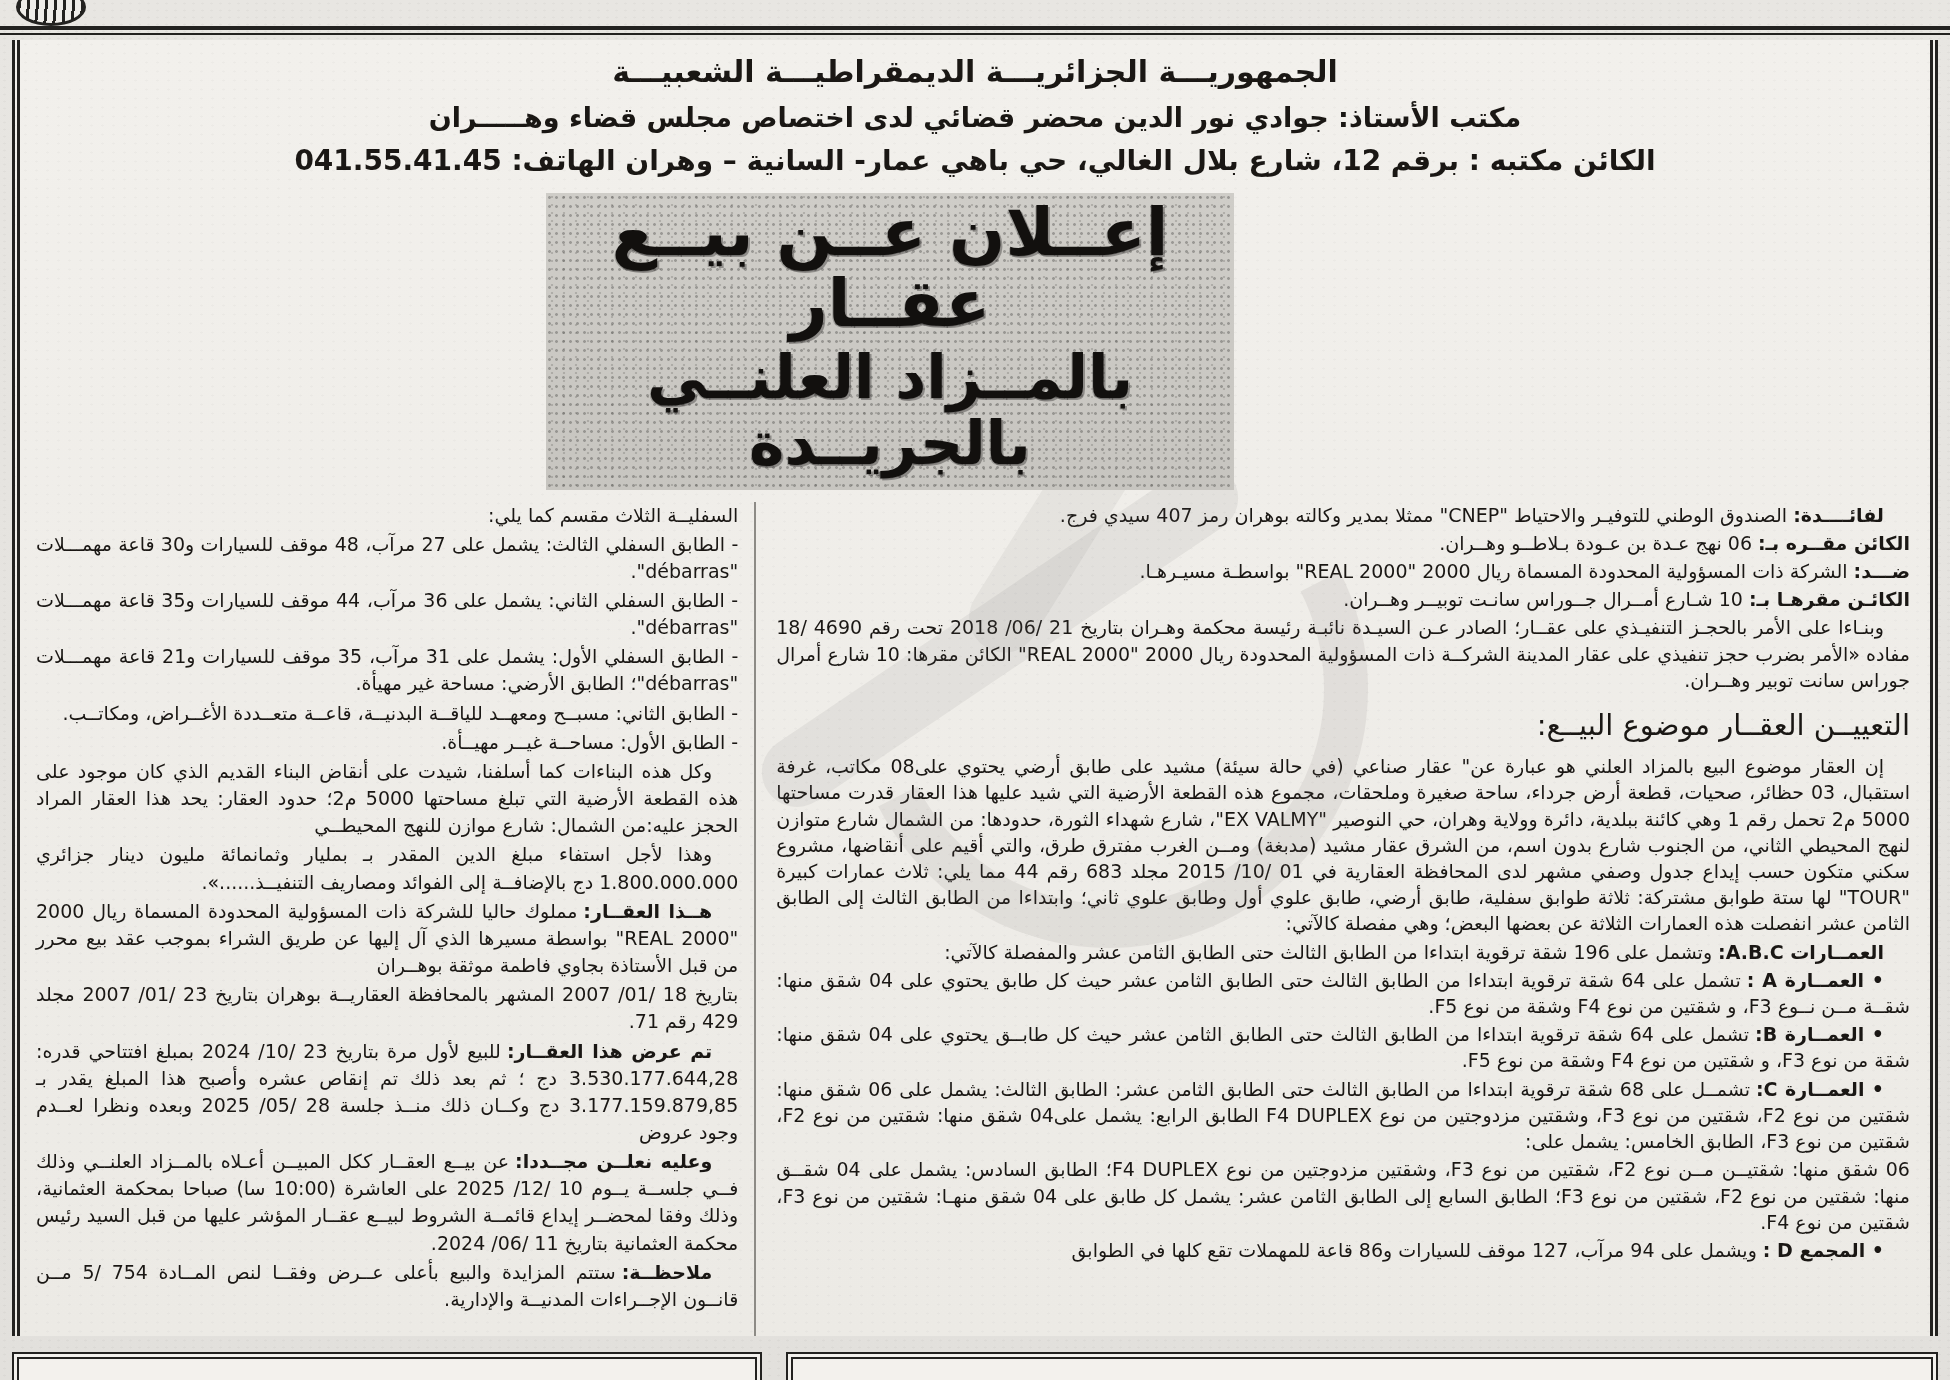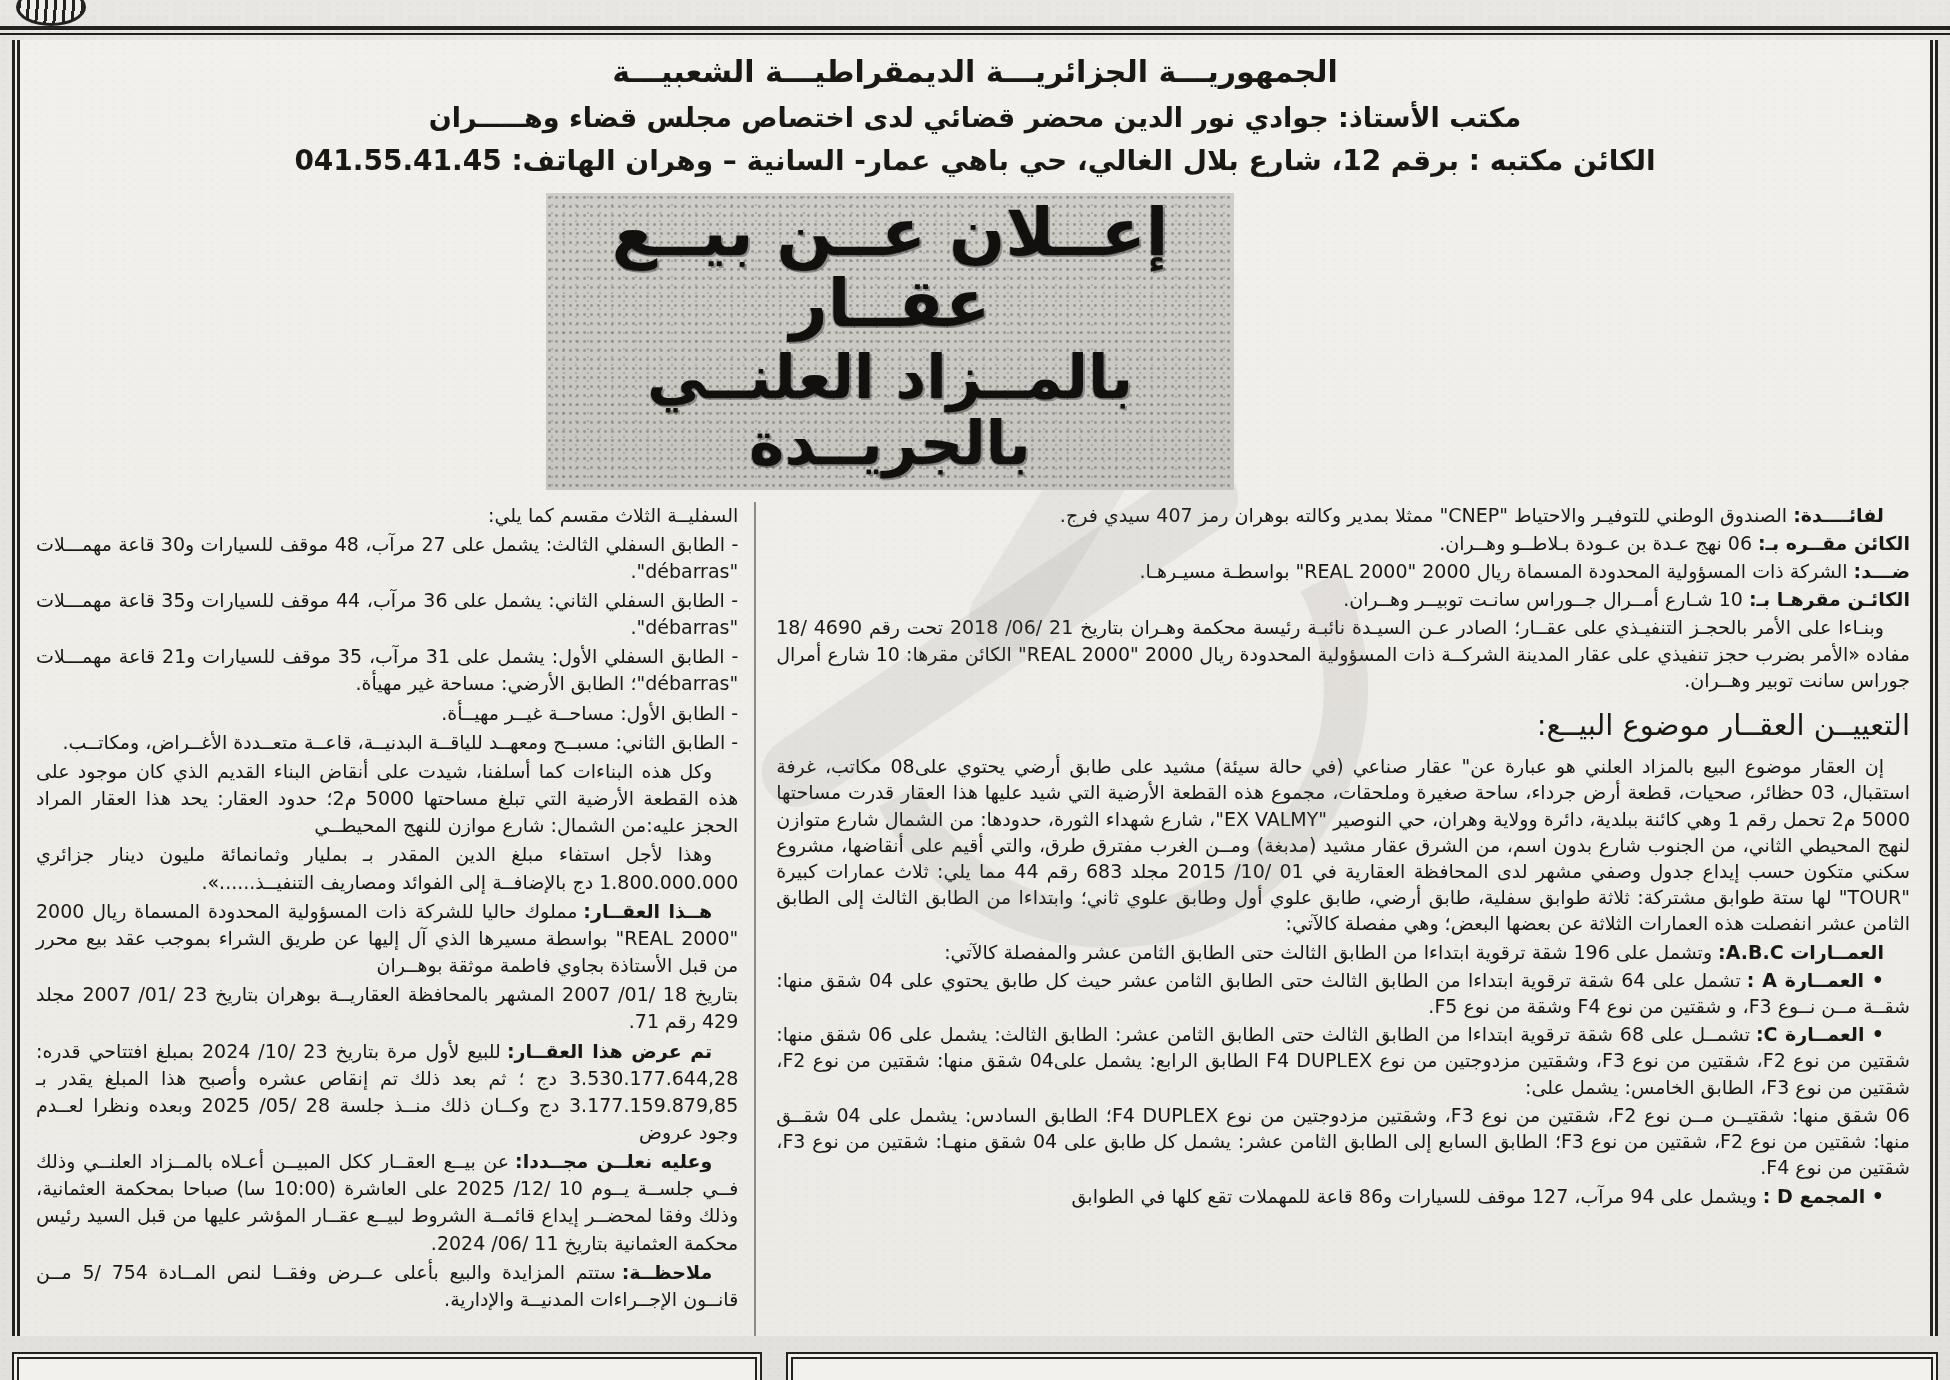--- a/index.html
+++ b/index.html
@@ -113,32 +113,33 @@
         <p class="para"><b>الكائن مقــره بـ:</b><span>06 نهج عـدة بن عـودة بـلاطــو وهــران.</span></p>
         <p class="para"><b>ضـــد:</b><span>الشركة ذات المسؤولية المحدودة المسماة ريال 2000 "REAL 2000" بواسطـة مسيـرهـا.</span></p>
         <p class="para"><b>الكائـن مقرهـا بـ:</b><span>10 شـارع أمــرال جــوراس سانـت توبيــر وهــران.</span></p>
         <p class="para indent"><span>وبنـاءا على الأمر بالحجـز التنفيـذي على عقــار؛ الصادر عـن السيـدة نائبـة رئيسة محكمة وهـران بتاريخ 21 /06/ 2018 تحت رقم 4690 /18 مفاده «الأمر بضرب حجز تنفيذي على عقار المدينة الشركــة ذات المسؤولية المحدودة ريال 2000 "REAL 2000" الكائن مقرها: 10 شارع أمرال جوراس سانت توبير وهــران.</span></p>
 
         <div class="sec-heading">التعييــن العقــار موضوع البيــع:</div>
 
         <p class="para indent"><span>إن العقار موضوع البيع بالمزاد العلني هو عبارة عن" عقار صناعي (في حالة سيئة) مشيد على طابق أرضي يحتوي على08 مكاتب، غرفة استقبال، 03 حظائر، صحيات، قطعة أرض جرداء، ساحة صغيرة وملحقات، مجموع هذه القطعة الأرضية التي شيد عليها هذا العقار قدرت مساحتها 5000 م2 تحمل رقم 1 وهي كائنة ببلدية، دائرة وولاية وهران، حي النوصير "EX VALMY"، شارع شهداء الثورة، حدودها: من الشمال شارع متوازن لنهج المحيطي الثاني، من الجنوب شارع بدون اسم، من الشرق عقار مشيد (مدبغة) ومــن الغرب مفترق طرق، والتي أقيم على أنقاضها، مشروع سكني متكون حسب إيداع جدول وصفي مشهر لدى المحافظة العقارية في 01 /10/ 2015 مجلد 683 رقم 44 مما يلي: ثلاث عمارات كبيرة "TOUR" لها ستة طوابق مشتركة: ثلاثة طوابق سفلية، طابق أرضي، طابق علوي أول وطابق علوي ثاني؛ وابتداءا من الطابق الثالث إلى الطابق الثامن عشر انفصلت هذه العمارات الثلاثة عن بعضها البعض؛ وهي مفصلة كالآتي:</span></p>
         <p class="para indent"><b>العمــارات A.B.C:</b><span>وتشمل على 196 شقة ترقوية ابتداءا من الطابق الثالث حتى الطابق الثامن عشر والمفصلة كالآتي:</span></p>
         <p class="para indent"><b>• العمــارة A :</b><span>تشمل على 64 شقة ترقوية ابتداءا من الطابق الثالث حتى الطابق الثامن عشر حيث كل طابق يحتوي على 04 شقق منها: شقــة مــن نــوع F3، و شقتين من نوع F4 وشقة من نوع F5.</span></p>
+        <p class="para indent"><b>• العمــارة B:</b><span>تشمل على 64 شقة ترقوية ابتداءا من الطابق الثالث حتى الطابق الثامن عشر حيث كل طابــق يحتوي على 04 شقق منها: شقة من نوع F3، و شقتين من نوع F4 وشقة من نوع F5.</span></p>
         <p class="para indent"><b>• العمــارة C:</b><span>تشمــل على 68 شقة ترقوية ابتداءا من الطابق الثالث حتى الطابق الثامن عشر: الطابق الثالث: يشمل على 06 شقق منها: شقتين من نوع F2،  شقتين من نوع F3، وشقتين مزدوجتين من نوع F4 DUPLEX الطابق الرابع: يشمل على04 شقق منها: شقتين من نوع F2، شقتين من نوع F3، الطابق الخامس: يشمل على:</span></p>
         <p class="para"><span>06 شقق منها: شقتيــن مــن نوع F2، شقتين من نوع F3، وشقتين مزدوجتين من نوع F4 DUPLEX؛ الطابق السادس: يشمل على 04 شقــق منها: شقتين من نوع F2، شقتين من نوع F3؛ الطابق السابع إلى الطابق الثامن عشر: يشمل كل طابق على 04 شقق منهـا: شقتين من نوع F3، شقتين من نوع F4.</span></p>
         <p class="para indent"><b>• المجمع D :</b><span>ويشمل على 94 مرآب، 127 موقف للسيارات و86 قاعة للمهملات تقع كلها في الطوابق</span></p>
       </div>
 
       <div class="col-left">
         <p class="para"><span>السفليــة الثلاث مقسم كما يلي:</span></p>
         <p class="para"><span>- الطابق السفلي الثالث: يشمل على 27 مرآب، 48 موقف للسيارات و30 قاعة مهمـــلات "débarras".</span></p>
         <p class="para"><span>- الطابق السفلي الثاني: يشمل على 36 مرآب، 44 موقف للسيارات و35 قاعة مهمـــلات "débarras".</span></p>
         <p class="para"><span>- الطابق السفلي الأول: يشمل على 31 مرآب، 35 موقف للسيارات و21 قاعة مهمـــلات "débarras"؛ الطابق الأرضي: مساحة غير مهيأة.</span></p>
+        <p class="para"><span>- الطابق الثاني: مسبــح ومعهــد للياقــة البدنيــة، قاعــة متعــددة الأغــراض، ومكاتــب.</span></p>
         <p class="para"><span>- الطابق الأول: مساحــة غيــر مهيــأة.</span></p>
-        <p class="para"><span>- الطابق الثاني: مسبــح ومعهــد للياقــة البدنيــة، قاعــة متعــددة الأغــراض، ومكاتــب.</span></p>
         <p class="para indent"><span>وكل هذه البناءات كما أسلفنا، شيدت على أنقاض البناء القديم الذي كان موجود على هذه القطعة الأرضية التي تبلغ مساحتها 5000 م2؛ حدود العقار: يحد هذا العقار المراد الحجز عليه:من الشمال: شارع موازن للنهج المحيطــي</span></p>
         <p class="para indent"><span>وهذا لأجل استفاء مبلغ الدين المقدر بـ بمليار وثمانمائة مليون دينار جزائري 1.800.000.000 دج بالإضافــة إلى الفوائد ومصاريف التنفيــذ......».</span></p>
         <p class="para indent"><b>هــذا العقــار:</b><span>مملوك حاليا للشركة ذات المسؤولية المحدودة المسماة ريال 2000 "REAL 2000" بواسطة مسيرها الذي آل إليها عن طريق الشراء بموجب عقد بيع محرر من قبل الأستاذة بجاوي فاطمة موثقة بوهــران</span></p>
         <p class="para"><span>بتاريخ 18 /01/ 2007 المشهر بالمحافظة العقاريــة بوهران بتاريخ 23 /01/ 2007 مجلد 429 رقم 71.</span></p>
         <p class="para indent"><b>تم عرض هذا العقــار:</b><span>للبيع لأول مرة بتاريخ 23 /10/ 2024 بمبلغ افتتاحي قدره: 3.530.177.644,28 دج ؛ ثم بعد ذلك تم إنقاص عشره وأصبح هذا المبلغ يقدر بـ 3.177.159.879,85 دج وكــان ذلك منــذ جلسة 28 /05/ 2025 وبعده ونظرا لعــدم وجود عروض</span></p>
         <p class="para indent"><b>وعليه نعلــن مجــددا:</b><span>عن بيــع العقــار ككل المبيــن أعـلاه بالمــزاد العلنــي وذلك فــي جلســة يــوم 10 /12/ 2025 على العاشرة (10:00 سا) صباحا بمحكمة العثمانية، وذلك وفقا لمحضــر إيداع قائمــة الشروط لبيــع عقــار المؤشر عليها من قبل السيد رئيس محكمة العثمانية بتاريخ 11 /06/ 2024.</span></p>
         <p class="para indent"><b>ملاحظــة:</b><span>ستتم المزايدة والبيع بأعلى عــرض وفقــا لنص المــادة 754 /5 مــن قانــون الإجــراءات المدنيــة والإدارية.</span></p>
 
       </div>
 

